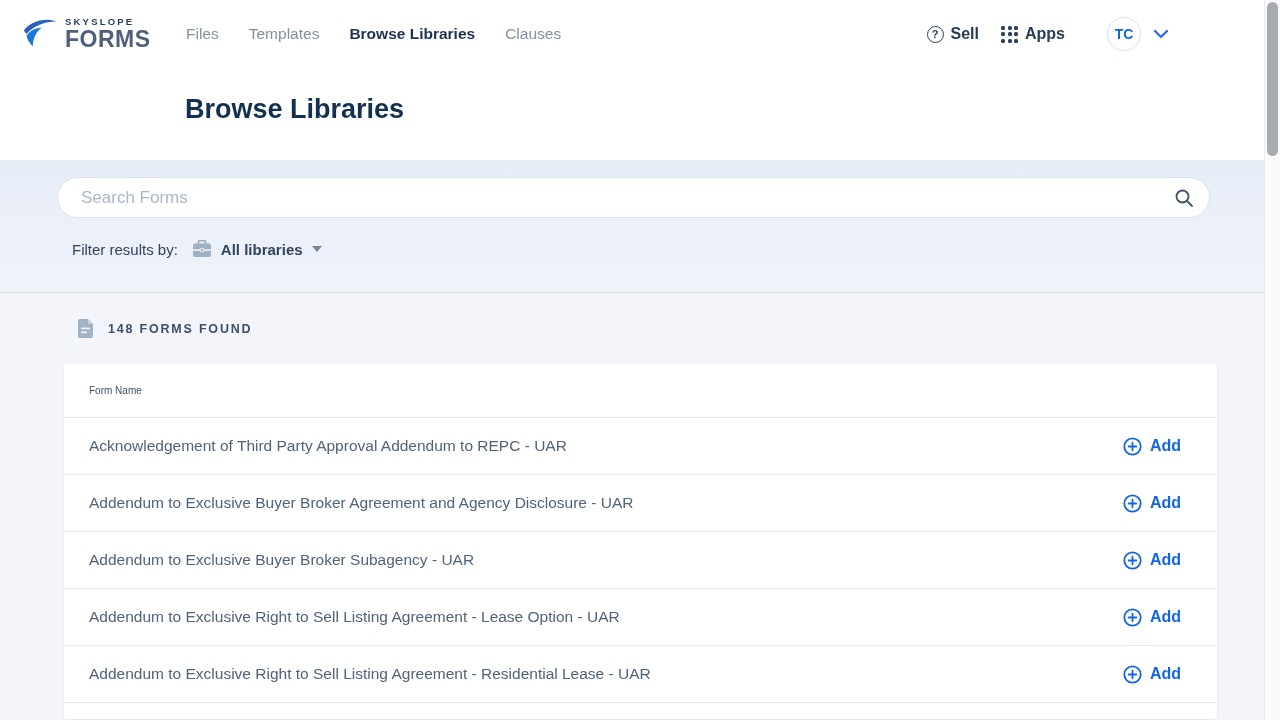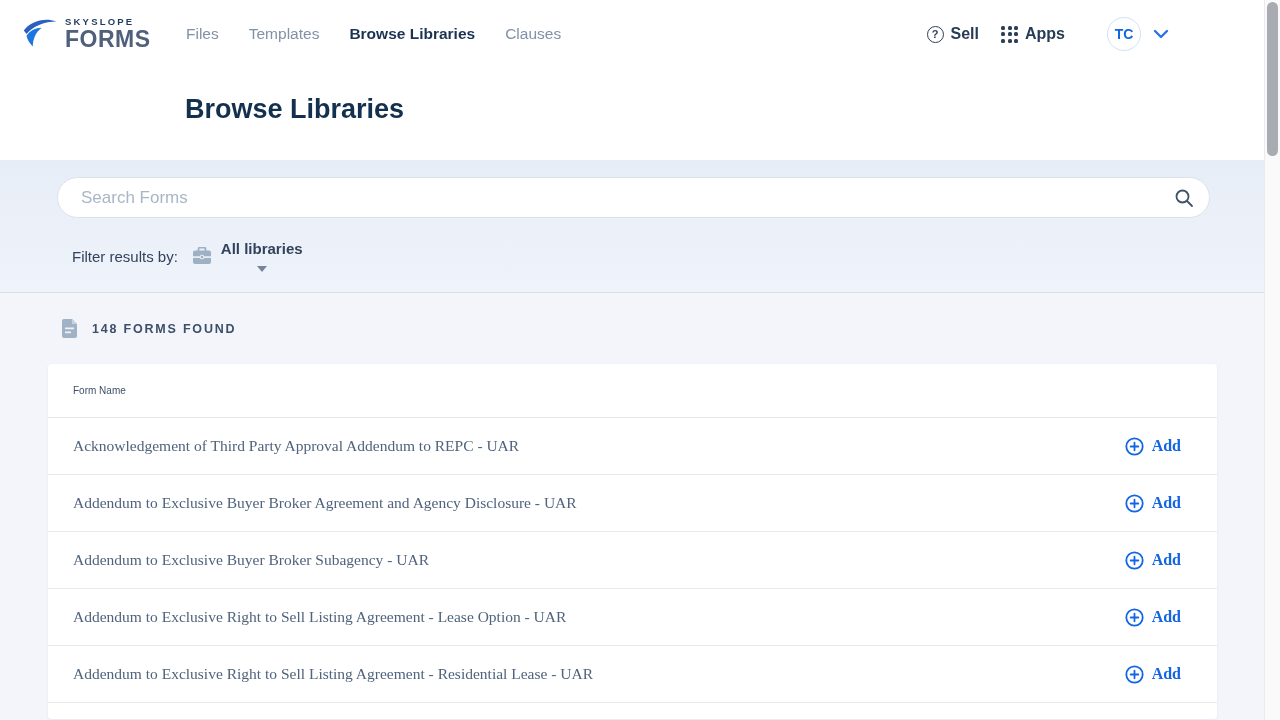--- a/index.html
+++ b/index.html
@@ -44,37 +44,37 @@
                 border:1px solid #dbe2ec; border-radius:21px; display:flex; align-items:center;
                 padding:0 15px 0 23px;justify-content:space-between; }
   .search-bar input { flex:1; border:none; outline:none; font-family:"Liberation Sans",sans-serif;
                       font-size:17px; color:#3c4e66; background:transparent; }
   .search-bar input::placeholder { color:#a9b6c7; }
   .search-icon { display:flex; cursor:pointer; }
 
   .filter-row { display:flex; align-items:center; margin:22px 0 0 72px; }
   .filter-label { font-size:15px; color:#31435c; }
   .briefcase-icon { margin-left:14px; display:flex; }
-  .filter-select { display:flex; align-items:center; gap:9px; margin-left:9px; cursor:pointer;flex-direction:column; }
+  .filter-select { display:flex; align-items:center; gap:9px; margin-left:9px; cursor:pointer; }
   .filter-value { font-size:15px; font-weight:bold; color:#31435c; }
   .caret-down { width:0; height:0; border-left:5px solid transparent; border-right:5px solid transparent;
                 border-top:6px solid #76859a; }
 
   
-  .results-section { padding-top:25px; }
+  .results-section { padding-top:25px;padding-left:16px; }
   .forms-found { margin-left:61px; display:flex; align-items:center; gap:14px; }
   .forms-found-text { font-size:12.5px; font-weight:bold; letter-spacing:1.8px; color:#3c4f68; }
 
   .forms-card { margin:25px 47px 0 48px; background:#fff; border-radius:4px;
                 box-shadow:0 1px 3px rgba(20,40,80,0.07); overflow:hidden; }
   .card-header { height:54px; display:flex; align-items:center; padding-left:25px;
                  border-bottom:1px solid #e5e8ec; }
   .card-header-label { font-size:10px; font-weight:normal; color:#3e5066; }
   .form-row { height:57px; display:flex; align-items:center; justify-content:space-between;
-              padding:0 36px 0 25px; border-bottom:1px solid #e8ebee;font-family:Liberation Serif, serif; }
+              padding:0 36px 0 25px; border-bottom:1px solid #e8ebee; }
   .form-name { font-size:15.5px; color:#50637c; }
   .add-button { display:flex; align-items:center; gap:8px; cursor:pointer; }
   .add-label { font-size:16px; font-weight:bold; color:#1266e3; }
   .partial-row { height:16px; background:#fff; }
 
   
   .scrollbar-track { position:fixed; top:0; right:0; width:16px; height:720px;
                      background:#fafafa; border-left:1px solid #ebebeb; }
   .scrollbar-thumb { position:absolute; top:2px; left:2px; width:11px; height:154px;
                      border-radius:6px; background:#a8acb2; cursor:pointer; }

